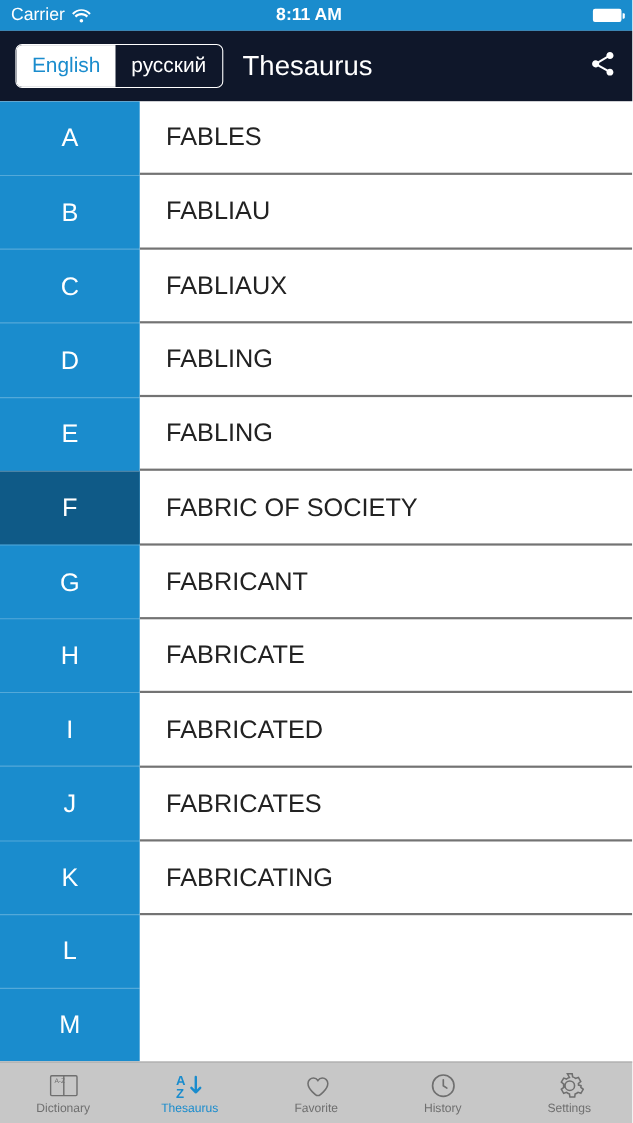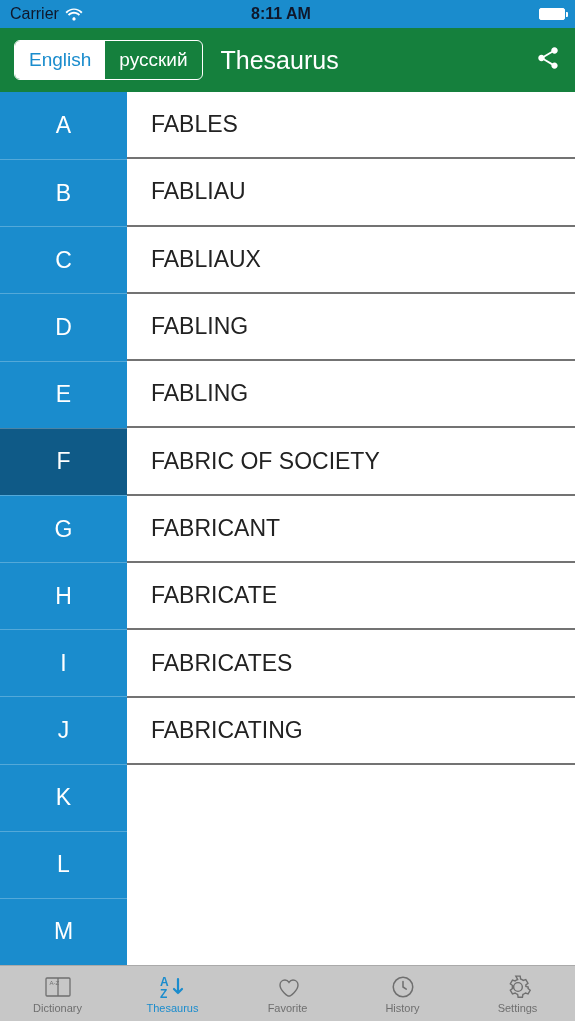--- a/index.html
+++ b/index.html
@@ -12,21 +12,21 @@
       width: 575px;
       height: 1021px;
       display: flex;
       flex-direction: column;
       background: #fff;
       overflow: hidden;
     }
     .status-bar {
       height: 28px;
       background: #1a8ccd;
-      color: #0f172a;
+      color: #ffffff;
       display: flex;
       align-items: center;
       padding: 0 10px;
       font-size: 16px;
       font-weight: 500;
     }
     .status-left {
       display: flex;
       align-items: center;
       gap: 6px;
@@ -54,21 +54,21 @@
       position: absolute;
       right: -4px;
       top: 3px;
       width: 2px;
       height: 5px;
       background: #fff;
       border-radius: 0 1px 1px 0;
     }
     .nav-bar {
       height: 64px;
-      background: #15803d;
+      background: #0f172a;
       display: flex;
       align-items: center;
       padding: 0 14px;
     }
     .lang-segment {
       display: flex;
       border: 1.5px solid #fff;
       border-radius: 6px;
       overflow: hidden;
       height: 40px;
@@ -225,20 +225,21 @@
     </div>
   <div class="word-col" id="word-col">
       <div class="word-cell">FABLES</div>
       <div class="word-cell">FABLIAU</div>
       <div class="word-cell">FABLIAUX</div>
       <div class="word-cell">FABLING</div>
       <div class="word-cell">FABLING</div>
       <div class="word-cell">FABRIC OF SOCIETY</div>
       <div class="word-cell">FABRICANT</div>
       <div class="word-cell">FABRICATE</div>
+      <div class="word-cell">FABRICATED</div>
       <div class="word-cell">FABRICATES</div>
       <div class="word-cell">FABRICATING</div>
     </div>
 </div>
 
 <div class="tab-bar">
   <div class="tab-item">
     <div class="tab-icon">
       <svg width="26" height="22" viewBox="0 0 26 22">
           <rect x="1" y="2" width="24" height="18" rx="1" fill="none" stroke="#6f6f6f" stroke-width="1.3"></rect>

